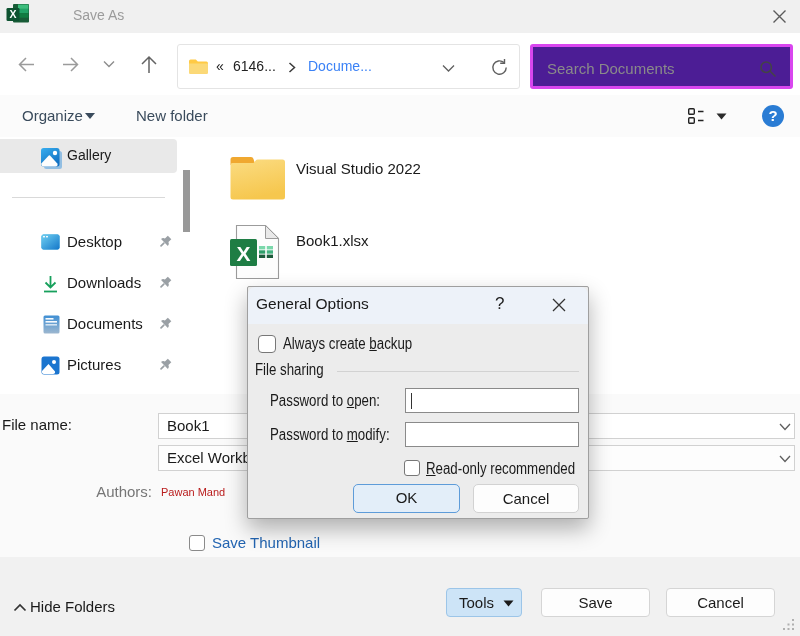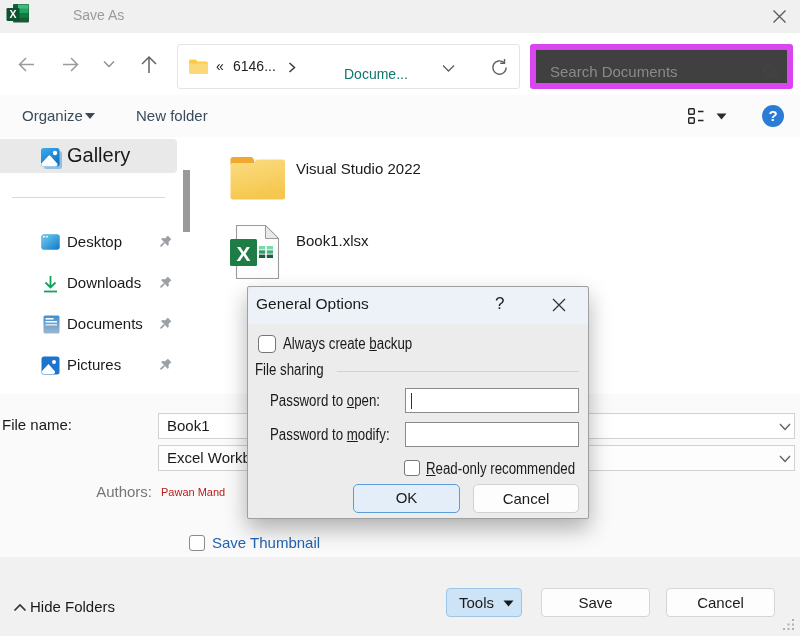--- a/index.html
+++ b/index.html
@@ -48,31 +48,31 @@
 <div class="abs" style="left:177px;top:44px;width:343px;height:45px;background:#fff;border:1px solid #e4e4e4;border-radius:3px;">
   <svg class="abs" style="left:10px;top:13px" width="21" height="17" viewBox="0 0 21 17">
     <path d="M1 3 q0-1.6 1.6-1.6 h5.2 l2 2.2 h8.6 q1.6 0 1.6 1.6 v9 q0 1.6 -1.6 1.6 h-15.8 q-1.6 0 -1.6 -1.6 z" fill="#ffca45"></path>
     <path d="M1 5.5 h19 v8.7 q0 1.6 -1.6 1.6 h-15.8 q-1.6 0 -1.6 -1.6 z" fill="#fbd978"></path>
   </svg>
   <div class="abs" style="left:38px;top:0;height:45px;line-height:42px;font-size:14px;color:#222;">«</div>
   <div class="abs" style="left:55px;top:0;height:45px;line-height:42px;font-size:14px;color:#222;">6146...</div>
   <svg class="abs" style="left:110px;top:17px" width="8" height="11" viewBox="0 0 8 11">
       <path d="M1.5 1 L6.5 5.5 L1.5 10" stroke="#3a3a3a" stroke-width="1.5" fill="none"></path>
     </svg>
-  <div class="abs" style="left:130px;top:8px;height:45px;line-height:42px;font-size:14px;color:#0f766e;margin-left:36px;">Docume...</div>
+  <div class="abs" style="left:130px;top:0;height:45px;line-height:42px;font-size:14px;color:#3b82f6;">Docume...</div>
   <svg class="abs" style="left:264px;top:19px" width="13" height="9" viewBox="0 0 13 9">
     <path d="M1 1.5 L6.5 7 L12 1.5" stroke="#5f5f5f" stroke-width="1.3" fill="none"></path>
   </svg>
   <svg class="abs" style="left:312px;top:13px" width="19" height="19" viewBox="0 0 19 19">
     <path d="M16.2 9.5 a6.7 6.7 0 1 1 -2.2 -4.9" stroke="#5f5f5f" stroke-width="1.4" fill="none"></path>
     <path d="M14.5 1 L14.5 5.2 L10.2 5.2" stroke="#5f5f5f" stroke-width="1.4" fill="none"></path>
   </svg>
 </div>
 
-<div class="abs" style="left:530px;top:44px;width:263px;height:45px;background:#404040;border:6px solid #d946ef;border-radius:3px;">
+<div class="abs" style="left:530px;top:44px;width:263px;height:45px;background:#4c1d95;border:3px solid #d946ef;border-radius:3px;">
   <div class="abs" style="left:14px;top:0;height:44px;line-height:43px;font-size:15px;color:#8a8a8a;">Search Documents</div>
   <svg class="abs" style="left:226px;top:13px" width="18" height="18" viewBox="0 0 18 18">
     <circle cx="7.2" cy="7.2" r="5.2" stroke="#444" stroke-width="1.5" fill="none"></circle>
     <path d="M11.2 11.2 L16.5 16.5" stroke="#444" stroke-width="1.5"></path>
   </svg>
 </div>
 
 <div class="abs" style="left:0;top:95px;width:800px;height:42px;background:#fbfbfb;">
   <div class="abs" style="left:22px;top:0;height:42px;line-height:41px;font-size:15px;color:#3a4b5c;">Organize</div>
   <svg class="abs" style="left:85px;top:18px" width="10" height="6" viewBox="0 0 10 6">
@@ -98,21 +98,21 @@
         <linearGradient id="galg" x1="0" y1="0" x2="0.6" y2="1">
           <stop offset="0" stop-color="#38aeef"></stop>
           <stop offset="1" stop-color="#1170c2"></stop>
         </linearGradient>
       </defs>
     <rect x="3" y="3" width="18" height="18" rx="2.5" fill="#92bee2"></rect>
     <rect x="0" y="0" width="18.5" height="18.5" rx="2.5" fill="url(#galg)"></rect>
     <circle cx="14" cy="5" r="2.2" fill="#fff"></circle>
     <path d="M0.3 15.5 L7.8 7.5 Q8.4 6.9 9 7.5 L16.5 15.8 Q17 18.5 14.5 18.5 H3 Q0.3 18.5 0.3 16.5 z" fill="#fdfdfd"></path>
   </svg>
-  <div class="abs" style="left:67px;top:2px;height:34px;line-height:33px;font-size:20px;color:#1a1a1a;">Gallery</div>
+  <div class="abs" style="left:67px;top:2px;height:34px;line-height:33px;font-size:14px;color:#1a1a1a;">Gallery</div>
 
   <div class="abs" style="left:12px;top:60px;width:153px;height:1px;background:#d9d9d9;"></div>
 
   <div class="abs" style="left:183px;top:33px;width:7px;height:62px;background:#999999;"></div>
 
   <svg class="abs" style="left:41px;top:97px" width="19" height="16" viewBox="0 0 19 16">
     <rect x="0.5" y="0.5" width="18" height="15" rx="2" fill="#1e9cd7"></rect>
     <rect x="0.5" y="0.5" width="18" height="15" rx="2" fill="url(#dg)"></rect>
     <defs>
         <linearGradient id="dg" x1="0" y1="0" x2="1" y2="1">

